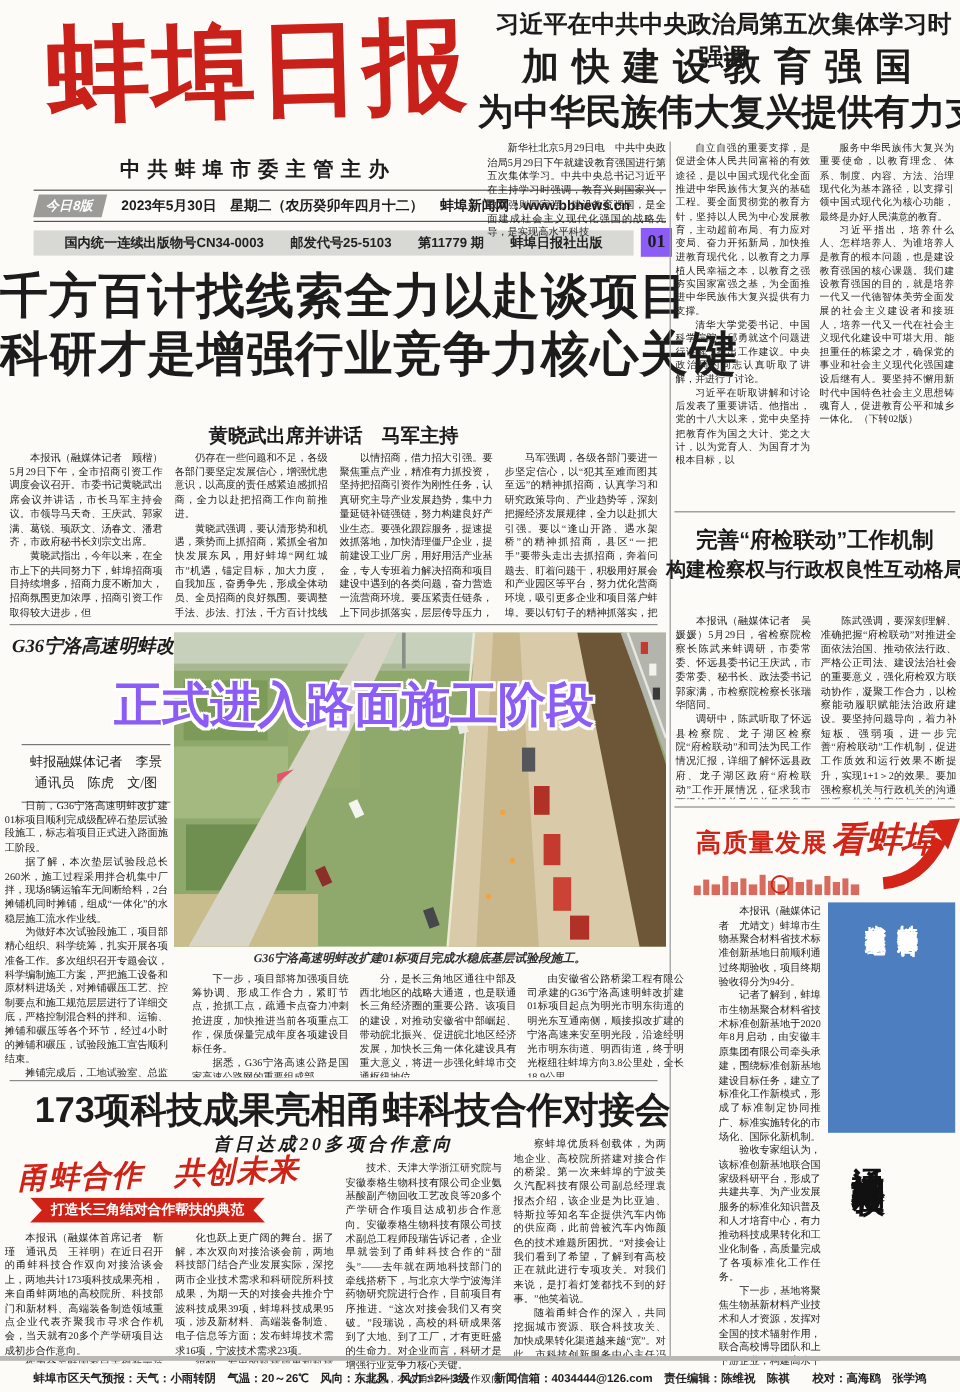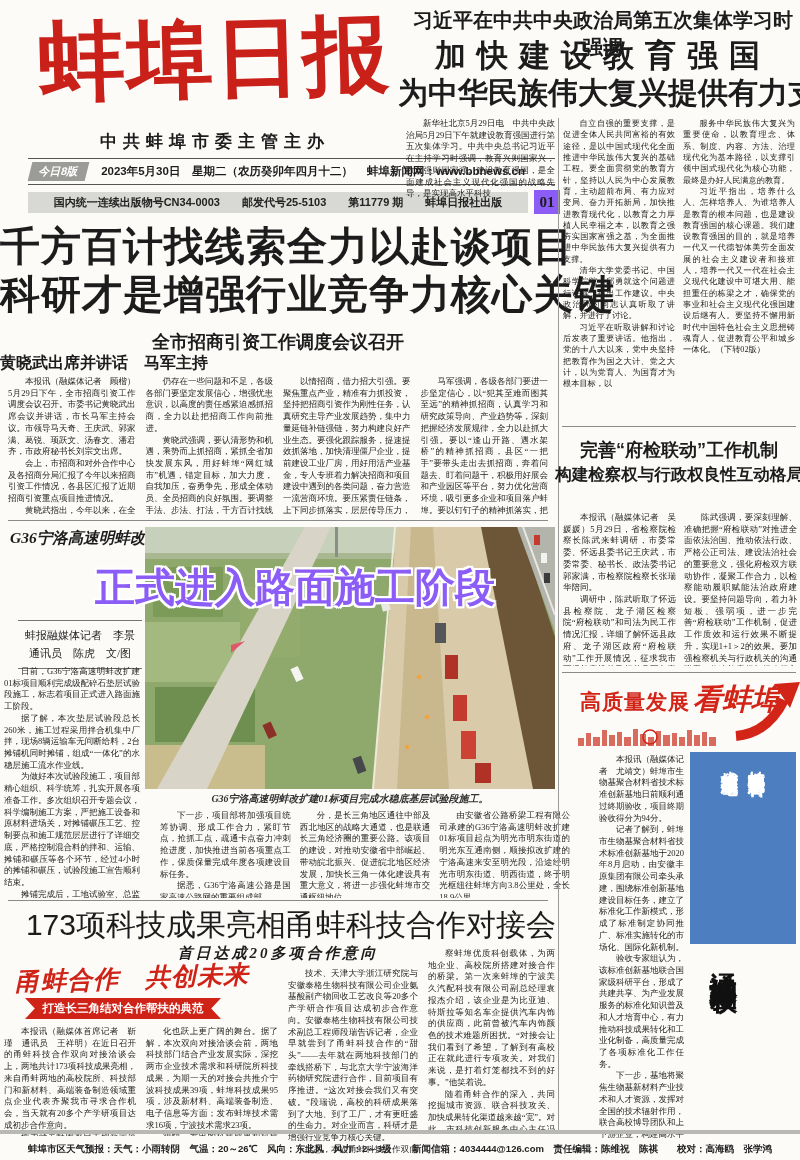--- a/index.html
+++ b/index.html
@@ -42,40 +42,40 @@
   .edu-c2 { left:563px; top:118px; width:112px; height:304px; font-size:8.2px; }
   .edu-c3 { left:683px; top:118px; width:112px; height:304px; font-size:8.2px; }
 
   
   .main-h1 { left:0; top:219px; width:556px; text-align:center; font-size:40px; font-weight:900;
     font-family:"Liberation Sans", sans-serif; letter-spacing:1px; white-space:nowrap; }
   .main-h2 { left:0; top:267px; width:556px; text-align:center; font-size:40px; font-weight:900;
     font-family:"Liberation Sans", sans-serif; letter-spacing:1px; white-space:nowrap; }
   .main-sub { left:0; top:330px; width:556px; text-align:center; font-size:18px; font-weight:600;
     font-family:"Liberation Sans", sans-serif; }
-  .main-by { left:0; top:353px; width:556px; text-align:left; font-size:16px; font-weight:900; }
+  .main-by { left:0; top:353px; width:556px; text-align:center; font-size:16px; font-weight:900; }
   .main-cols { left:8px; top:376px; width:540px; height:140px; }
   .hrule { border-top:1px solid #8a8a8a; }
 
   
   .g36-kicker { left:10px; top:528px; width:450px; font-size:15.5px; font-weight:900; font-style:italic; }
   .photo-box { left:145px; top:527px; width:410px; height:262px; }
   .g36-head { left:52px; top:560px; width:486px; text-align:center; font-size:40px; font-weight:900;
     font-family:"Liberation Sans", sans-serif; color:#8b5cf6; white-space:nowrap;
     text-shadow:2px 0 0 #fff,-2px 0 0 #fff,0 2px 0 #fff,0 -2px 0 #fff,2px 2px 0 #fff,
       -2px -2px 0 #fff,2px -2px 0 #fff,-2px 2px 0 #fff; }
   .g36-byline { left:18px; top:620px; width:124px; padding:6px 2px; border-top:1px solid #777;
     border-bottom:1px solid #777; font-size:11px; text-align:center; line-height:1.6; }
   .g36-c1 { left:4px; top:666px; width:136px; height:232px; }
   .g36-caption { left:145px; top:792px; width:410px; text-align:center; font-size:10px;
     font-weight:900; font-style:italic; color:#333; }
   .g36-cols { left:160px; top:810px; width:410px; height:88px; gap:9px; }
 
   
-  .tech-h { left:0; top:905px; width:556px; text-align:right; font-size:30px; font-weight:400;
+  .tech-h { left:16px; top:905px; width:556px; text-align:center; font-size:30px; font-weight:700;
     font-family:"Liberation Sans", sans-serif; white-space:nowrap; }
   .tech-sub { left:0; top:944px; width:556px; text-align:center; font-size:15px; font-weight:900;
     font-style:italic; letter-spacing:3px; }
   .banner { left:15px; top:962px; width:216px; height:60px; text-align:center; }
   .banner-title { font-size:25px; font-weight:900; font-style:italic; color:#cf2318;
     letter-spacing:1px; transform:rotate(-2deg); white-space:nowrap; }
   .ribbon { margin:3px auto 0; width:196px; background:#cf2318; color:#fff; padding:3px 4px;
     font:700 11.5px "Liberation Sans", sans-serif;
     clip-path:polygon(0 0,100% 0,95% 50%,100% 100%,0 100%,5% 50%); }
   .tech-c1 { left:4px; top:1026px; width:132px; height:110px; }
@@ -135,26 +135,24 @@
       <p>清华大学党委书记、中国科学院院士邱勇就这个问题进行讲解，提出工作建议。中央政治局的同志认真听取了讲解，并进行了讨论。</p>
       <p>习近平在听取讲解和讨论后发表了重要讲话。他指出，党的十八大以来，党中央坚持把教育作为国之大计、党之大计，以为党育人、为国育才为根本目标，以</p>
     </div>
   <div class="abs edu-c3 body-text">
       <p>服务中华民族伟大复兴为重要使命，以教育理念、体系、制度、内容、方法、治理现代化为基本路径，以支撑引领中国式现代化为核心功能，最终是办好人民满意的教育。</p>
       <p>习近平指出，培养什么人、怎样培养人、为谁培养人是教育的根本问题，也是建设教育强国的核心课题。我们建设教育强国的目的，就是培养一代又一代德智体美劳全面发展的社会主义建设者和接班人，培养一代又一代在社会主义现代化建设中可堪大用、能担重任的栋梁之才，确保党的事业和社会主义现代化强国建设后继有人。要坚持不懈用新时代中国特色社会主义思想铸魂育人，促进教育公平和城乡一体化。（下转02版）</p>
     </div>
 
   <div class="abs main-h1">千方百计找线索全力以赴谈项目</div>
   <div class="abs main-h2">科研才是增强行业竞争力核心关键</div>
-  <div class="abs main-sub">全市招商引资工作调度会议召开</div>
   <div class="abs main-by">黄晓武出席并讲话　马军主持</div>
   <div class="abs main-cols cols">
     <div class="body-text">
         <p>本报讯（融媒体记者　顾楷）5月29日下午，全市招商引资工作调度会议召开。市委书记黄晓武出席会议并讲话，市长马军主持会议。市领导马天奇、王庆武、郭家满、葛锐、顼跃文、汤春文、潘君齐，市政府秘书长刘宗文出席。</p>
-        <p>会上，市招商和对外合作中心及各招商分局汇报了今年以来招商引资工作情况，各县区汇报了近期招商引资重点项目推进情况。</p>
         <p>黄晓武指出，今年以来，在全市上下的共同努力下，蚌埠招商项目持续增多，招商力度不断加大，招商氛围更加浓厚，招商引资工作取得较大进步，但</p>
       </div>
     <div class="body-text">
         <p>仍存在一些问题和不足，各级各部门要坚定发展信心，增强忧患意识，以高度的责任感紧迫感抓招商，全力以赴把招商工作向前推进。</p>
         <p>黄晓武强调，要认清形势和机遇，乘势而上抓招商，紧抓全省加快发展东风，用好蚌埠“网红城市”机遇，锚定目标，加大力度，自我加压，奋勇争先，形成全体动员、全员招商的良好氛围。要调整手法、步法、打法，千方百计找线索，全力以赴谈项目，各县区要充分发挥辖区企业作用，全面摸排在外资源力量，积极做好招商信息捕捉、招商平台搭建、展会平台运用等工作，坚持以商招商、</p>
       </div>
     <div class="body-text">
         <p>以情招商，借力招大引强。要聚焦重点产业，精准有力抓投资，坚持把招商引资作为刚性任务，认真研究主导产业发展趋势，集中力量延链补链强链，努力构建良好产业生态。要强化跟踪服务，提速提效抓落地，加快清理僵尸企业，提前建设工业厂房，用好用活产业基金，专人专班着力解决招商和项目建设中遇到的各类问题，奋力营造一流营商环境。要压紧责任链条，上下同步抓落实，层层传导压力，加强工作调度，强化招商考核，注重在招商一线历练和培养干部，全力推动招商引资取得新成效，为蚌埠高质量跨越式发展提供更加有力支撑。</p>
       </div>
     <div class="body-text">

